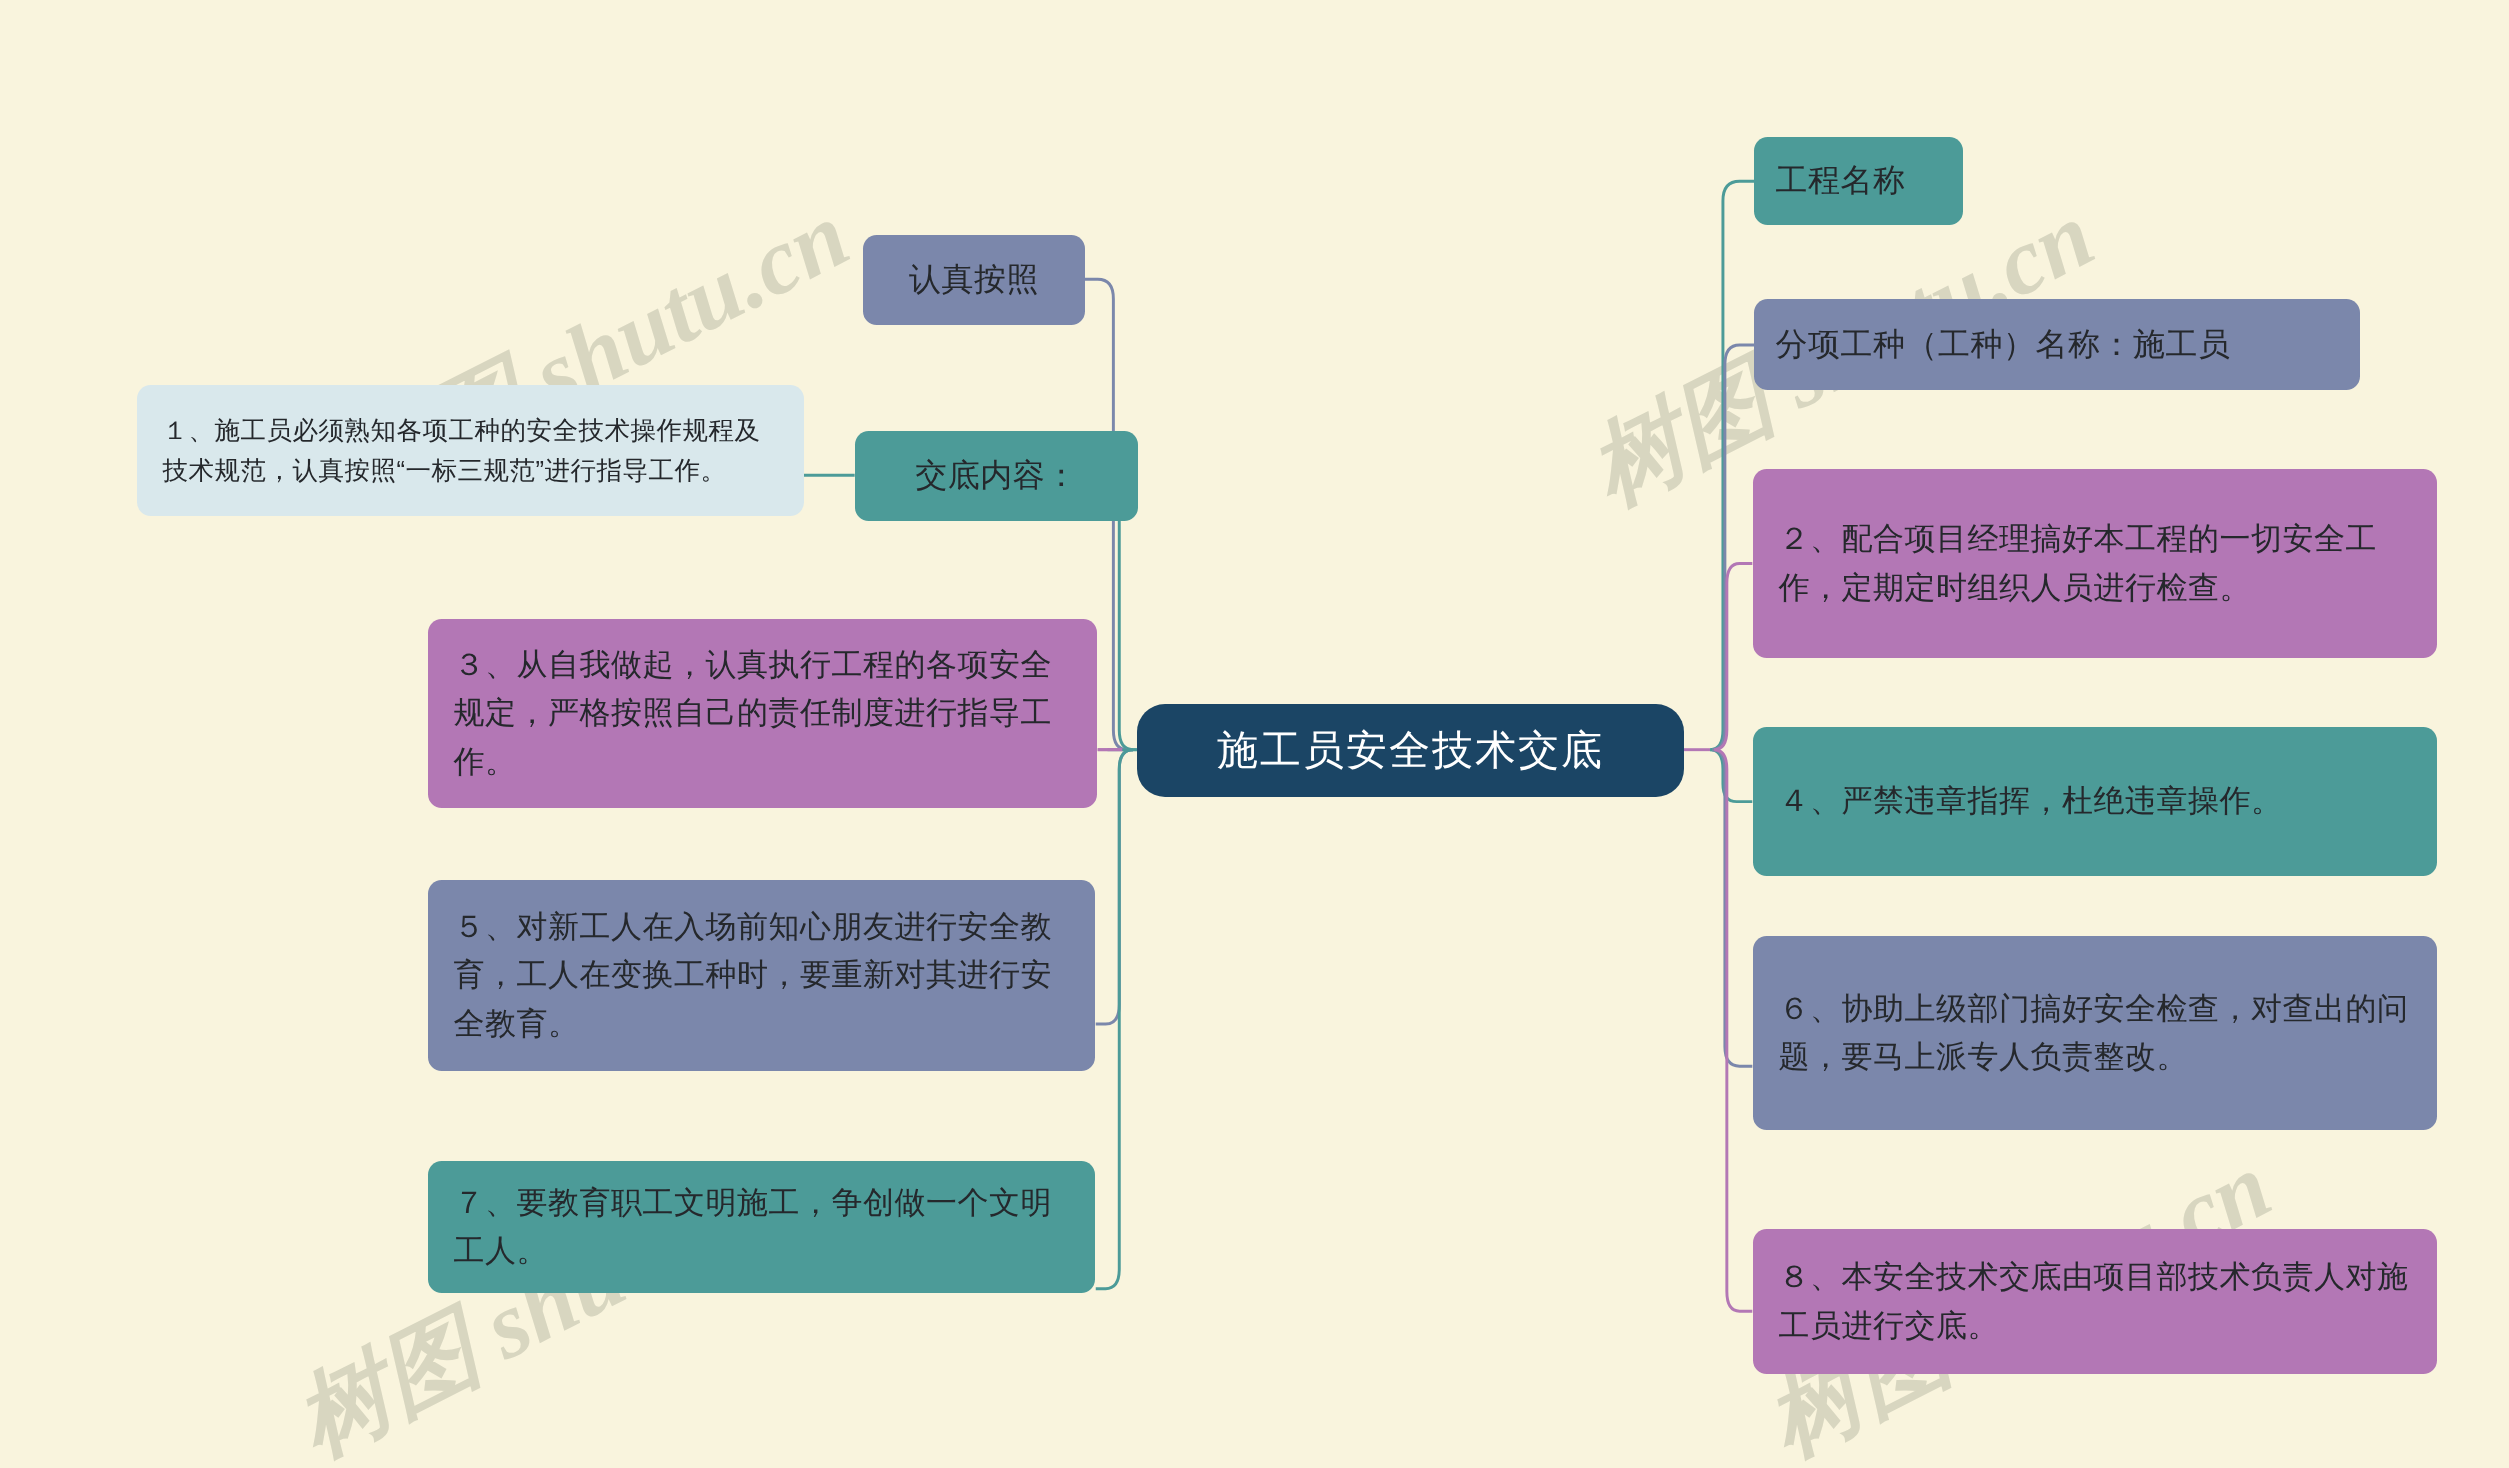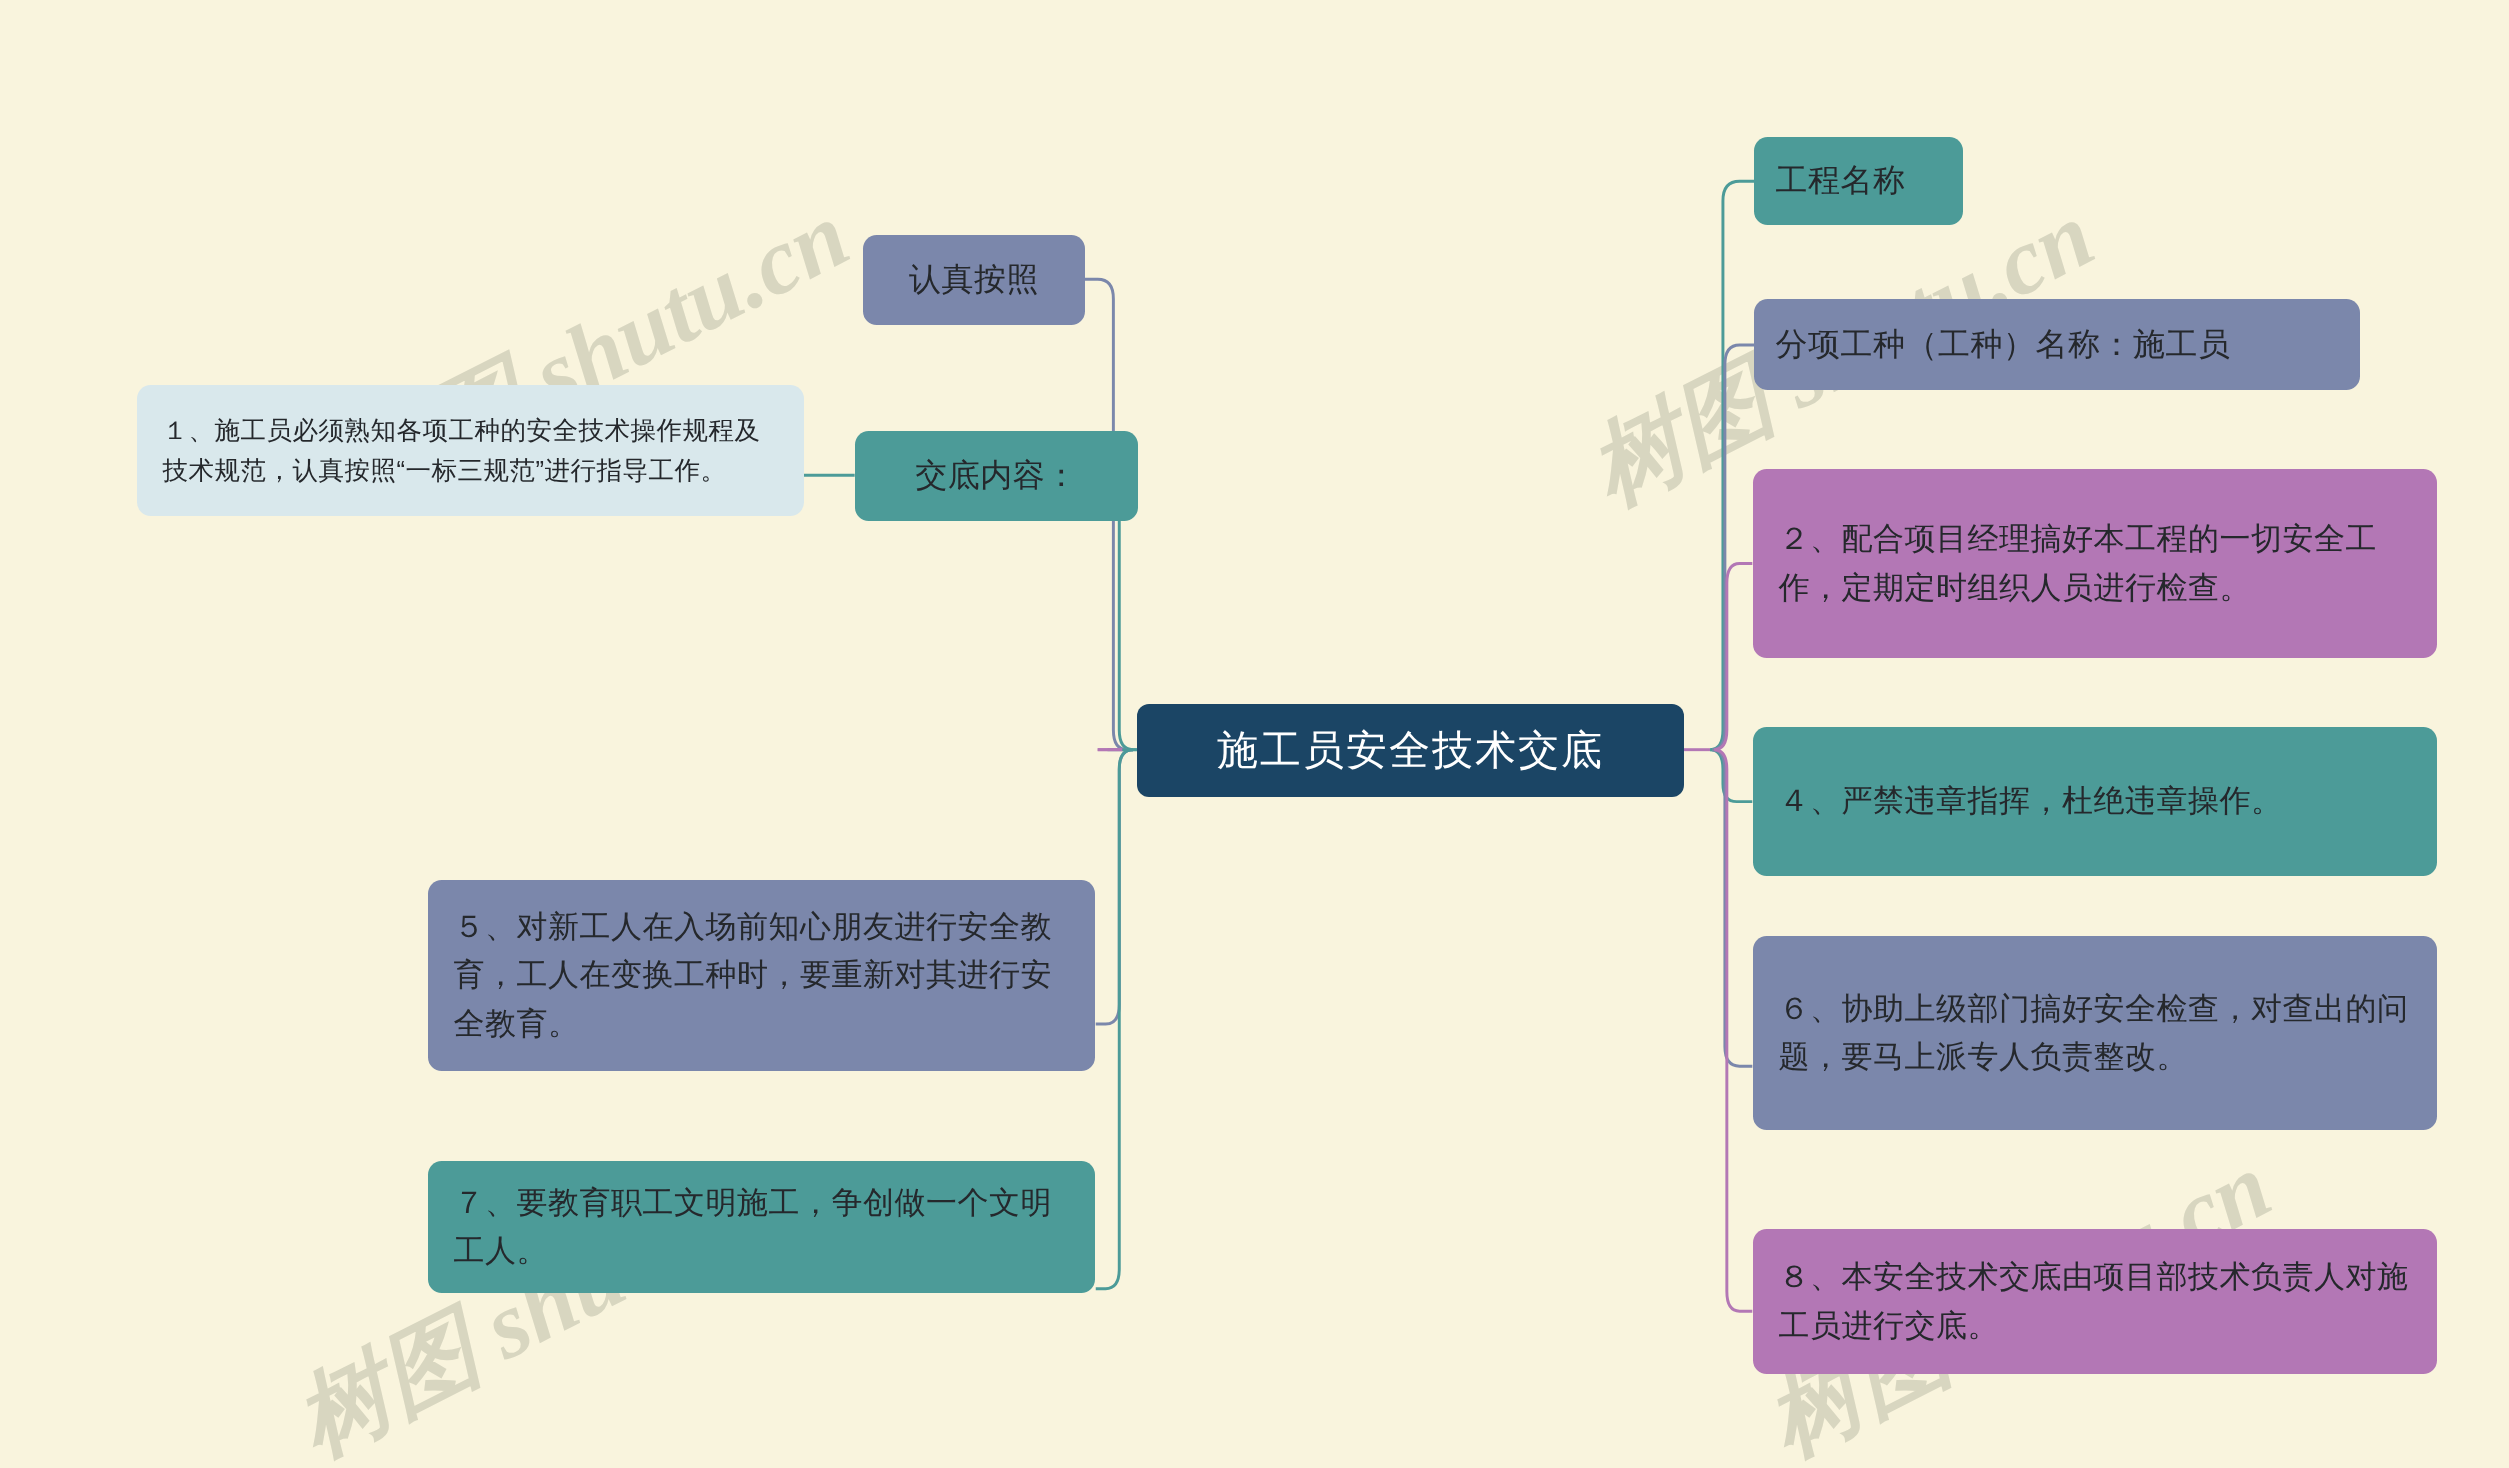--- a/index.html
+++ b/index.html
@@ -54,21 +54,21 @@
     letter-spacing: 0.5px;
     white-space: pre-wrap;
   }
 
   .root {
     background: #1b4565;
     color: #ffffff;
     justify-content: center;
     font-size: 41px;
     letter-spacing: 2px;
-    border-radius: 12px;
+    border-radius: 28px;
     text-align: center;
   }
 
   .teal    { background: #4c9b98; }
   .slate   { background: #7b87ab; }
   .orchid  { background: #b377b5; }
   .ice     { background: #d9e8ec; }
 
   .pad-sm { padding: 9.8px 21.6px; }
   .pad-md { padding: 17.6px 25.5px; }
@@ -129,20 +129,23 @@
   </div>
 
   <div class="node teal pad-sm" style="left:855px; top:431px; width:283px; height:90px; font-size:32px; justify-content:center;">
     <span>交底内容：</span>
   </div>
 
   <div class="node ice pad-md" style="left:137px; top:385px; width:667px; height:131px; font-size:25.5px;">
     <span>１、施工员必须熟知各项工种的安全技术操作规程及技术规范，认真按照“一标三规范”进行指导工作。</span>
   </div>
 
+  <div class="node orchid pad-md" style="left:428px; top:619px; width:669px; height:189px; font-size:31px;">
+    <span>３、从自我做起，认真执行工程的各项安全规定，严格按照自己的责任制度进行指导工作。</span>
+  </div>
 
   <div class="node slate pad-md" style="left:428px; top:880px; width:667px; height:191px; font-size:31px;">
     <span>５、对新工人在入场前知心朋友进行安全教育，工人在变换工种时，要重新对其进行安全教育。</span>
   </div>
 
   <div class="node teal pad-md" style="left:428px; top:1161px; width:667px; height:132px; font-size:31px;">
     <span>７、要教育职工文明施工，争创做一个文明工人。</span>
   </div>
 
   <div class="node teal pad-sm" style="left:1754px; top:137px; width:209px; height:88px; font-size:32px;">

